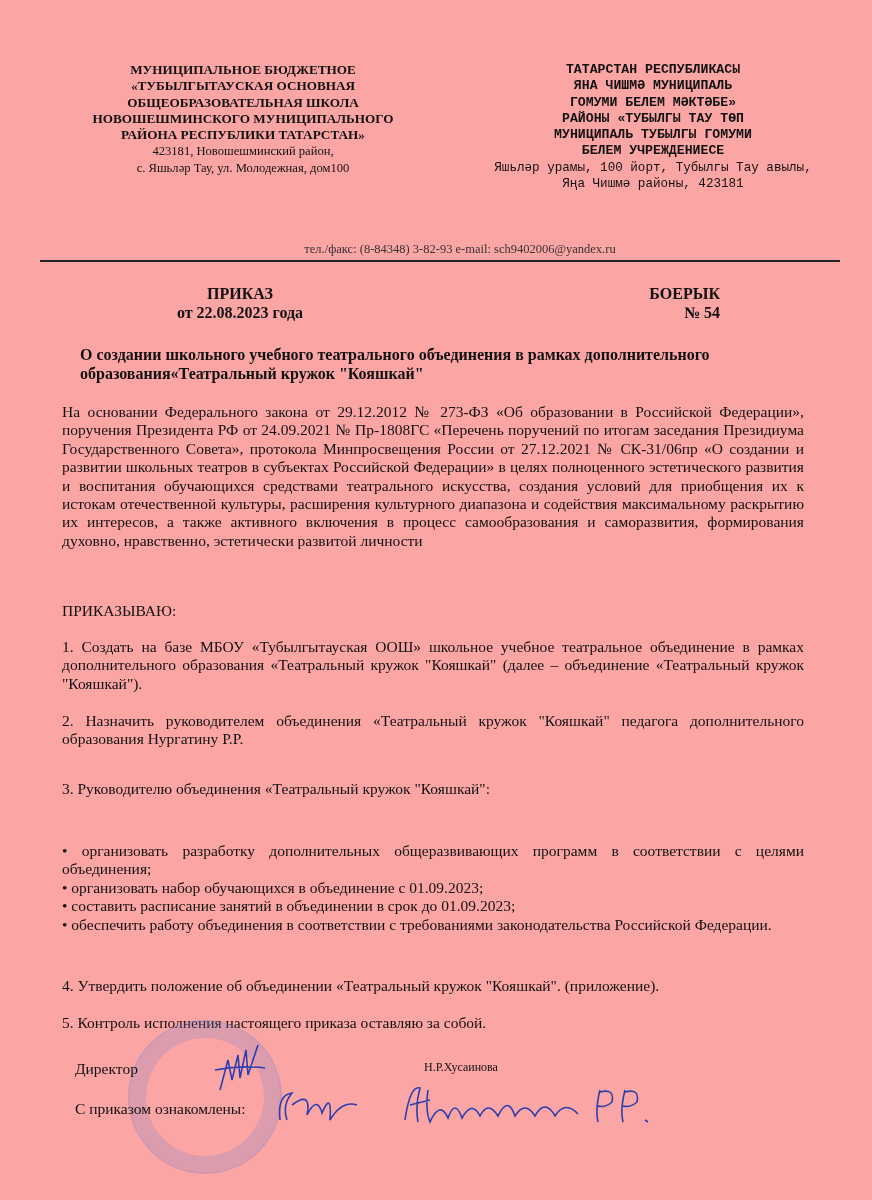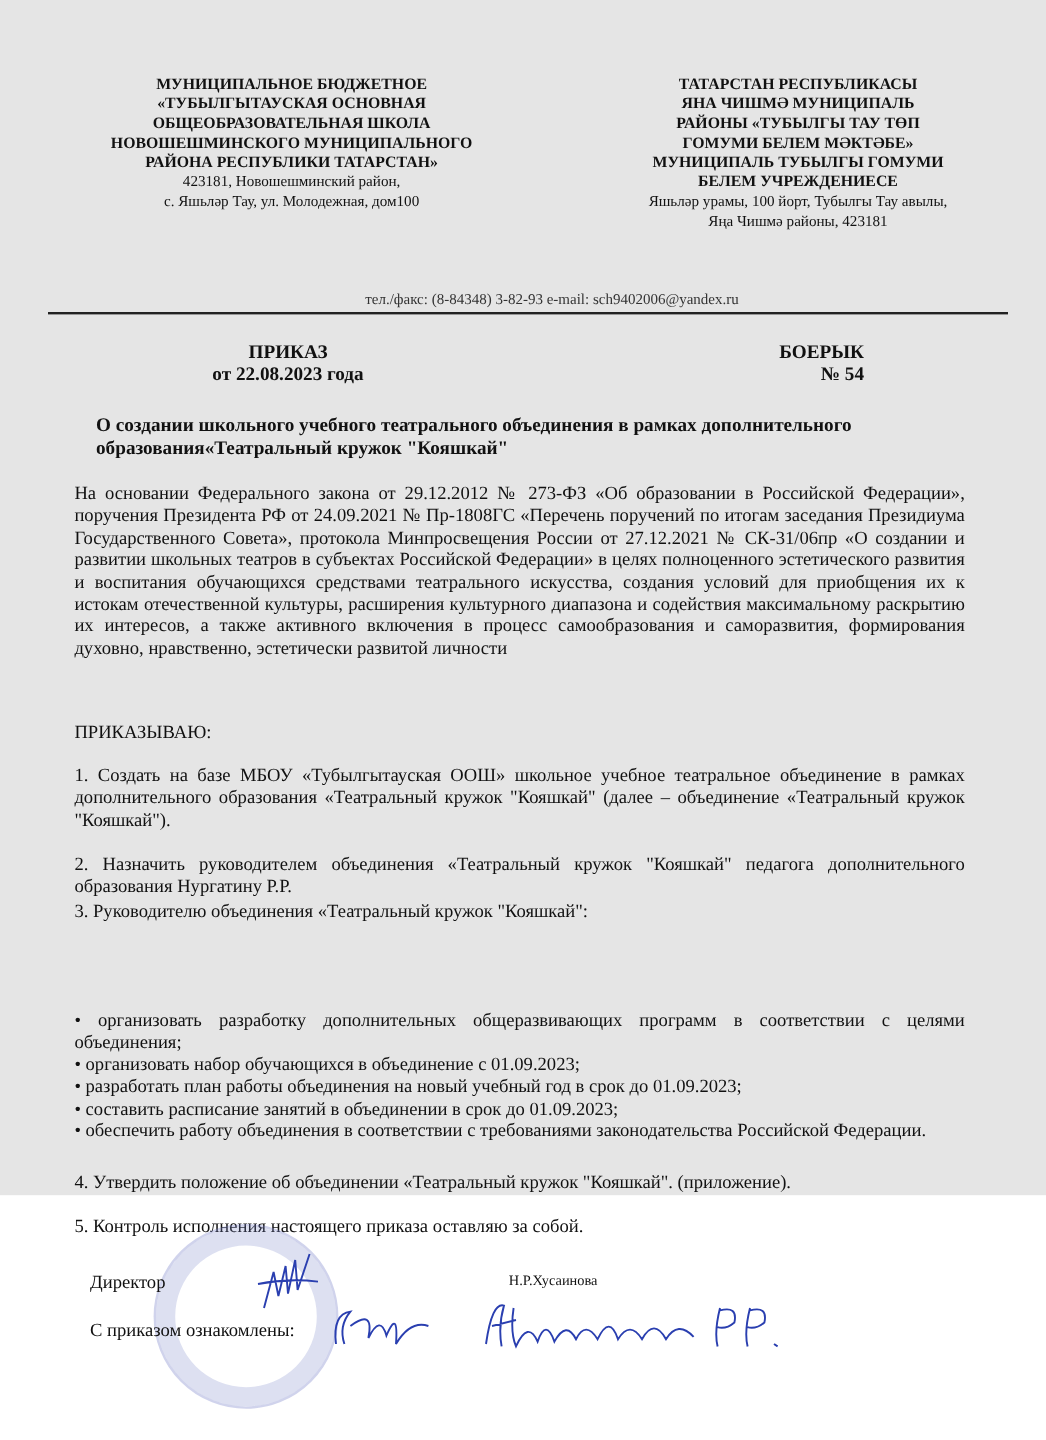--- a/index.html
+++ b/index.html
@@ -1,33 +1,33 @@
 <!DOCTYPE html>
 <html><head>
 <meta charset="utf-8">
 <style>
   html,body{margin:0;padding:0;background:#fff;}
   body{width:872px;height:1200px;position:relative;overflow:hidden;font-family:"Liberation Serif","DejaVu Serif",serif;color:#111;}
-  .page{position:absolute;left:0;top:0;width:872px;height:996px;background:#e5e5e5;}
+  .page{position:absolute;left:0;top:0;width:872px;height:1200px;background:#fca5a5;}
   .hdr{position:absolute;top:62px;text-align:center;font-size:13.2px;line-height:16.3px;}
   .hdr .b{font-weight:bold;display:block;}
   .hdr .n{display:block;font-size:12.6px;}
   .hdr-left{left:58px;width:370px;}
-  .hdr-right{left:500px;width:330px;}
+  .hdr-right{left:488px;width:330px;font-family:Liberation Mono, monospace;}
   .contacts{position:absolute;left:0;top:242px;width:920px;text-align:center;font-size:12.5px;color:#333;}
   .rule{position:absolute;left:40px;top:260px;width:800px;height:2px;background:#222;}
   .order-left{position:absolute;left:140px;top:284px;width:200px;text-align:center;font-weight:bold;font-size:16px;line-height:19px;}
   .order-right{position:absolute;left:580px;top:284px;width:140px;text-align:right;font-weight:bold;font-size:16px;line-height:19px;}
   .title{position:absolute;left:80px;top:345px;width:730px;text-align:left;font-weight:bold;font-size:16px;line-height:19px;}
   .body{position:absolute;left:62px;width:742px;font-size:15.5px;line-height:18.4px;text-align:justify;}
   .p1{top:403px;}
   .p-ord{top:602px;}
   .p-i1{top:638px;}
   .p-i2{top:712px;}
-  .p-i3{top:751px;}
+  .p-i3{top:780px;}
   .bul{top:842px;}
   .bul div{}
   .p-i4{top:977px;}
   .p-i5{top:1014px;}
   .sign1{position:absolute;left:75px;top:1060px;font-size:15.5px;}
   .sign1n{position:absolute;left:424px;top:1060px;font-size:12px;}
   .sign2{position:absolute;left:75px;top:1100px;font-size:15.5px;}
   .stamp{position:absolute;left:128px;top:1020px;width:150px;height:150px;border-radius:50%;border:2px solid rgba(120,130,200,0.35);box-shadow:inset 0 0 0 14px rgba(255,255,255,0),inset 0 0 0 16px rgba(120,130,200,0.25);}
   .sig{position:absolute;}
   .sig svg{display:block;}
@@ -43,22 +43,22 @@
     <span class="b">ОБЩЕОБРАЗОВАТЕЛЬНАЯ ШКОЛА</span>
     <span class="b">НОВОШЕШМИНСКОГО МУНИЦИПАЛЬНОГО</span>
     <span class="b">РАЙОНА РЕСПУБЛИКИ ТАТАРСТАН»</span>
     <span class="n">423181, Новошешминский район,</span>
     <span class="n">с. Яшьләр Тау, ул. Молодежная, дом100</span>
   </div>
 
   <div class="hdr hdr-right">
     <span class="b">ТАТАРСТАН РЕСПУБЛИКАСЫ</span>
     <span class="b">ЯНА ЧИШМӘ МУНИЦИПАЛЬ</span>
+    <span class="b">ГОМУМИ БЕЛЕМ МӘКТӘБЕ»</span>
     <span class="b">РАЙОНЫ «ТУБЫЛГЫ ТАУ ТӨП</span>
-    <span class="b">ГОМУМИ БЕЛЕМ МӘКТӘБЕ»</span>
     <span class="b">МУНИЦИПАЛЬ ТУБЫЛГЫ ГОМУМИ</span>
     <span class="b">БЕЛЕМ УЧРЕЖДЕНИЕСЕ</span>
     <span class="n">Яшьләр урамы, 100 йорт, Тубылгы Тау авылы,</span>
     <span class="n">Яңа Чишмә районы, 423181</span>
   </div>
 
   <div class="contacts">тел./факс: (8-84348) 3-82-93 e-mail: sch9402006@yandex.ru</div>
   <div class="rule"></div>
 
   <div class="order-left">
@@ -73,21 +73,20 @@
   <div class="title">О создании школьного учебного театрального объединения в рамках дополнительного образования«Театральный кружок "Кояшкай"</div>
 
   <div class="body p1">На основании Федерального закона от 29.12.2012 № 273-ФЗ «Об образовании в Российской Федерации», поручения Президента РФ от 24.09.2021 № Пр-1808ГС «Перечень поручений по итогам заседания Президиума Государственного Совета», протокола Минпросвещения России от 27.12.2021 № СК-31/06пр «О создании и развитии школьных театров в субъектах Российской Федерации» в целях полноценного эстетического развития и воспитания обучающихся средствами театрального искусства, создания условий для приобщения их к истокам отечественной культуры, расширения культурного диапазона и содействия максимальному раскрытию их интересов, а также активного включения в процесс самообразования и саморазвития, формирования духовно, нравственно, эстетически развитой личности</div>
   <div class="body p-ord">ПРИКАЗЫВАЮ:</div>
   <div class="body p-i1">1. Создать на базе МБОУ «Тубылгытауская ООШ»  школьное учебное театральное объединение в рамках дополнительного образования «Театральный кружок "Кояшкай" (далее – объединение «Театральный кружок "Кояшкай").</div>
   <div class="body p-i2">2. Назначить руководителем объединения «Театральный кружок "Кояшкай" педагога дополнительного образования Нургатину Р.Р.</div>
   <div class="body p-i3">3. Руководителю объединения «Театральный кружок "Кояшкай":</div>
   <div class="body bul">
     <div>• организовать разработку дополнительных общеразвивающих программ в соответствии с целями объединения;</div>
     <div>• организовать набор обучающихся в объединение с 01.09.2023;</div>
-    <div>• разработать план работы объединения на новый учебный год в срок до 01.09.2023;</div>
     <div>• составить расписание занятий в объединении в срок до 01.09.2023;</div>
     <div>• обеспечить работу объединения в соответствии с требованиями законодательства Российской Федерации.</div>
   </div>
   <div class="body p-i4">4. Утвердить положение об объединении «Театральный кружок "Кояшкай". (приложение).</div>
   <div class="body p-i5">5. Контроль исполнения настоящего приказа оставляю за собой.</div>
 
   <div class="stamp"></div>
 
   <div class="sign1">Директор</div>
   <div class="sign1n">Н.Р.Хусаинова</div>

